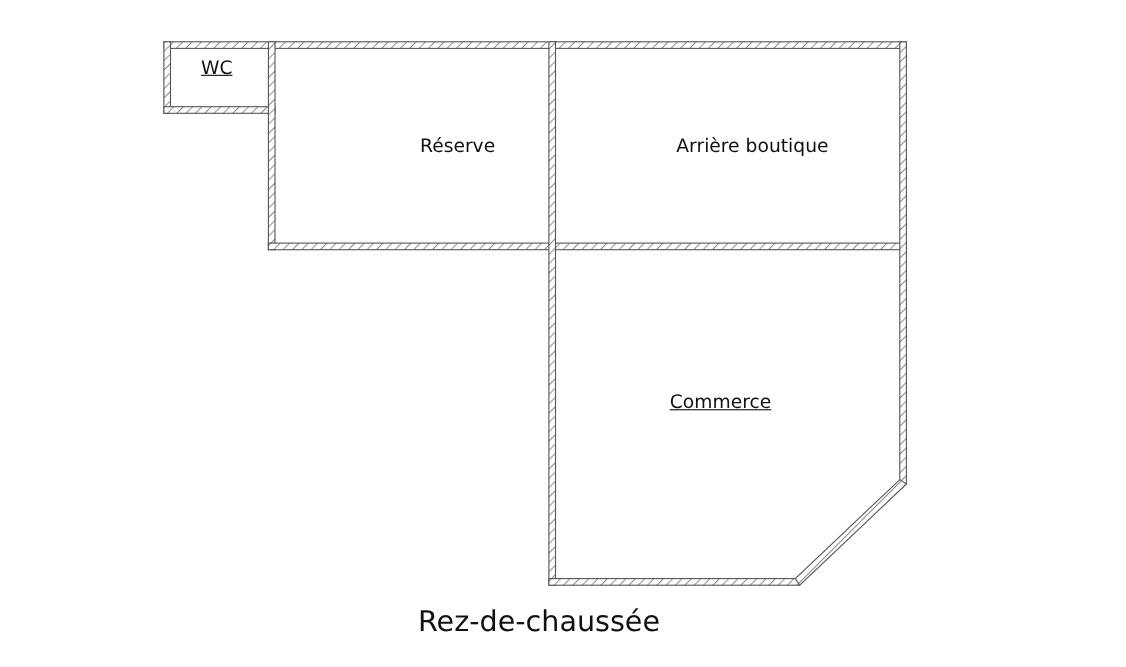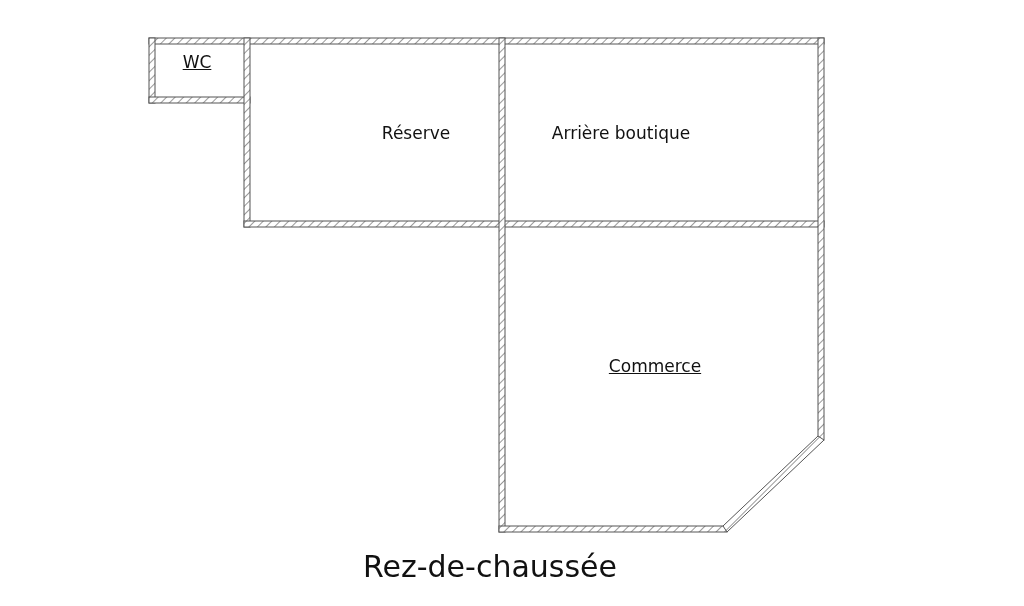--- a/index.html
+++ b/index.html
@@ -1,19 +1,19 @@
 <!DOCTYPE html>
 <html><head>
 <meta charset="utf-8">
 <style>
   html, body { margin:0; padding:0; background:#ffffff; }
   body { width:1024px; height:606px; position:relative; overflow:hidden; font-family:"DejaVu Sans", sans-serif; }
   #plan { position:absolute; left:0; top:0; }
   .room-label { position:absolute; font-size:17px; color:#111; white-space:nowrap; transform:translate(-50%,-50%); }
-  .title { position:absolute; left:490px; top:566px; font-size:30px; color:#111; transform:translate(-50%,-50%); white-space:nowrap; }
+  .title { position:absolute; left:490px; top:566px; font-size:26px; color:#111; transform:translate(-50%,-50%); white-space:nowrap; }
 </style>
 </head>
 <body>
 
 <svg id="plan" width="1024" height="606" viewBox="0 0 1024 606" xmlns="http://www.w3.org/2000/svg">
   <defs>
     <pattern id="hatch" patternUnits="userSpaceOnUse" width="6" height="6" patternTransform="rotate(45)">
       <rect width="6" height="6" fill="#ffffff"></rect>
       <line x1="0" y1="0" x2="0" y2="6" stroke="#777" stroke-width="1.5"></line>
     </pattern>
@@ -36,16 +36,16 @@
     <rect x="818" y="38" width="6" height="402"></rect>
 
     <rect x="499" y="526" width="228" height="6"></rect>
 
     <polygon points="818,436 824,440 727,532 723,526"></polygon>
   </g>
 </svg>
 
 <div class="room-label" style="left:197px;top:62px;text-decoration:underline;">WC</div>
 <div class="room-label" style="left:372px;top:133px;margin-left:44px;">Réserve</div>
-<div class="room-label" style="left:621px;top:133px;">Arrière boutique</div>
+<div class="room-label" style="left:684px;top:133px;">Arrière boutique</div>
 <div class="room-label" style="left:655px;top:366px;text-decoration:underline;">Commerce</div>
 
 <div class="title">Rez-de-chaussée</div>
 
 </body></html>

